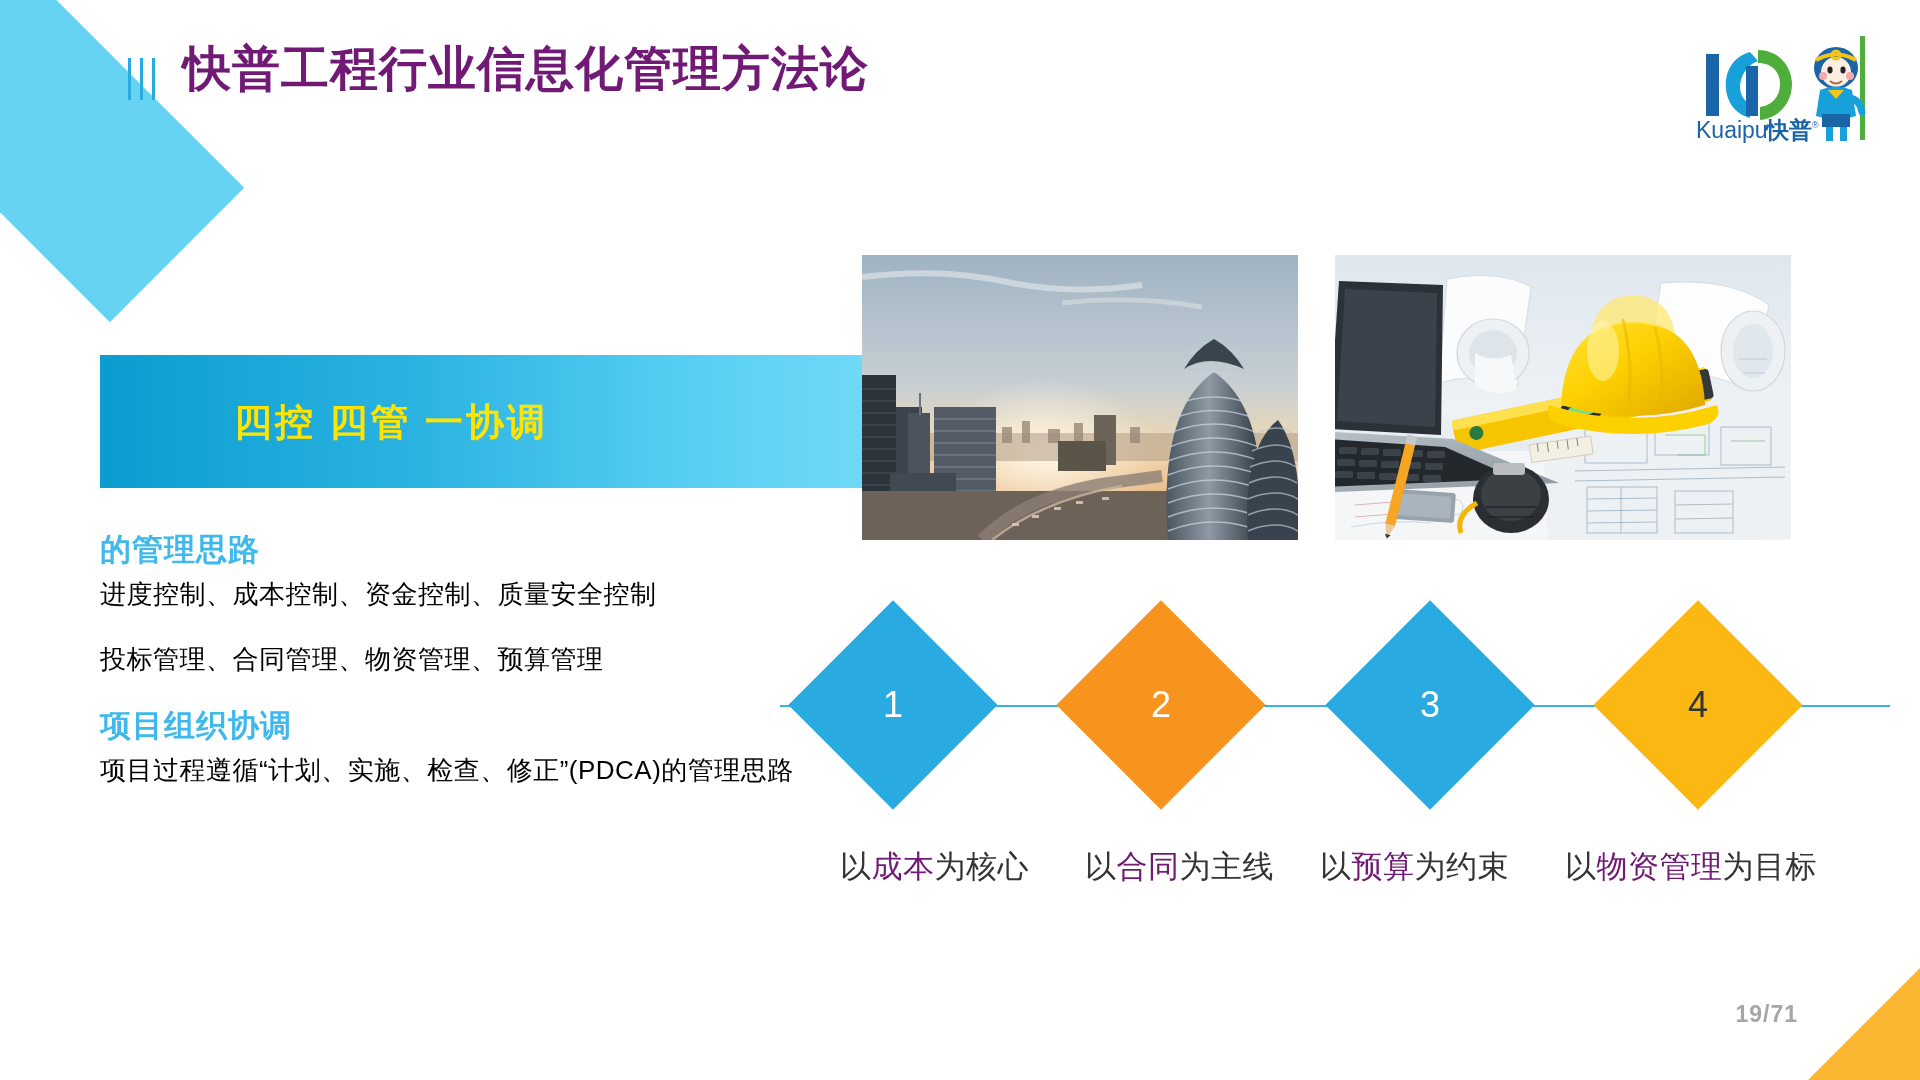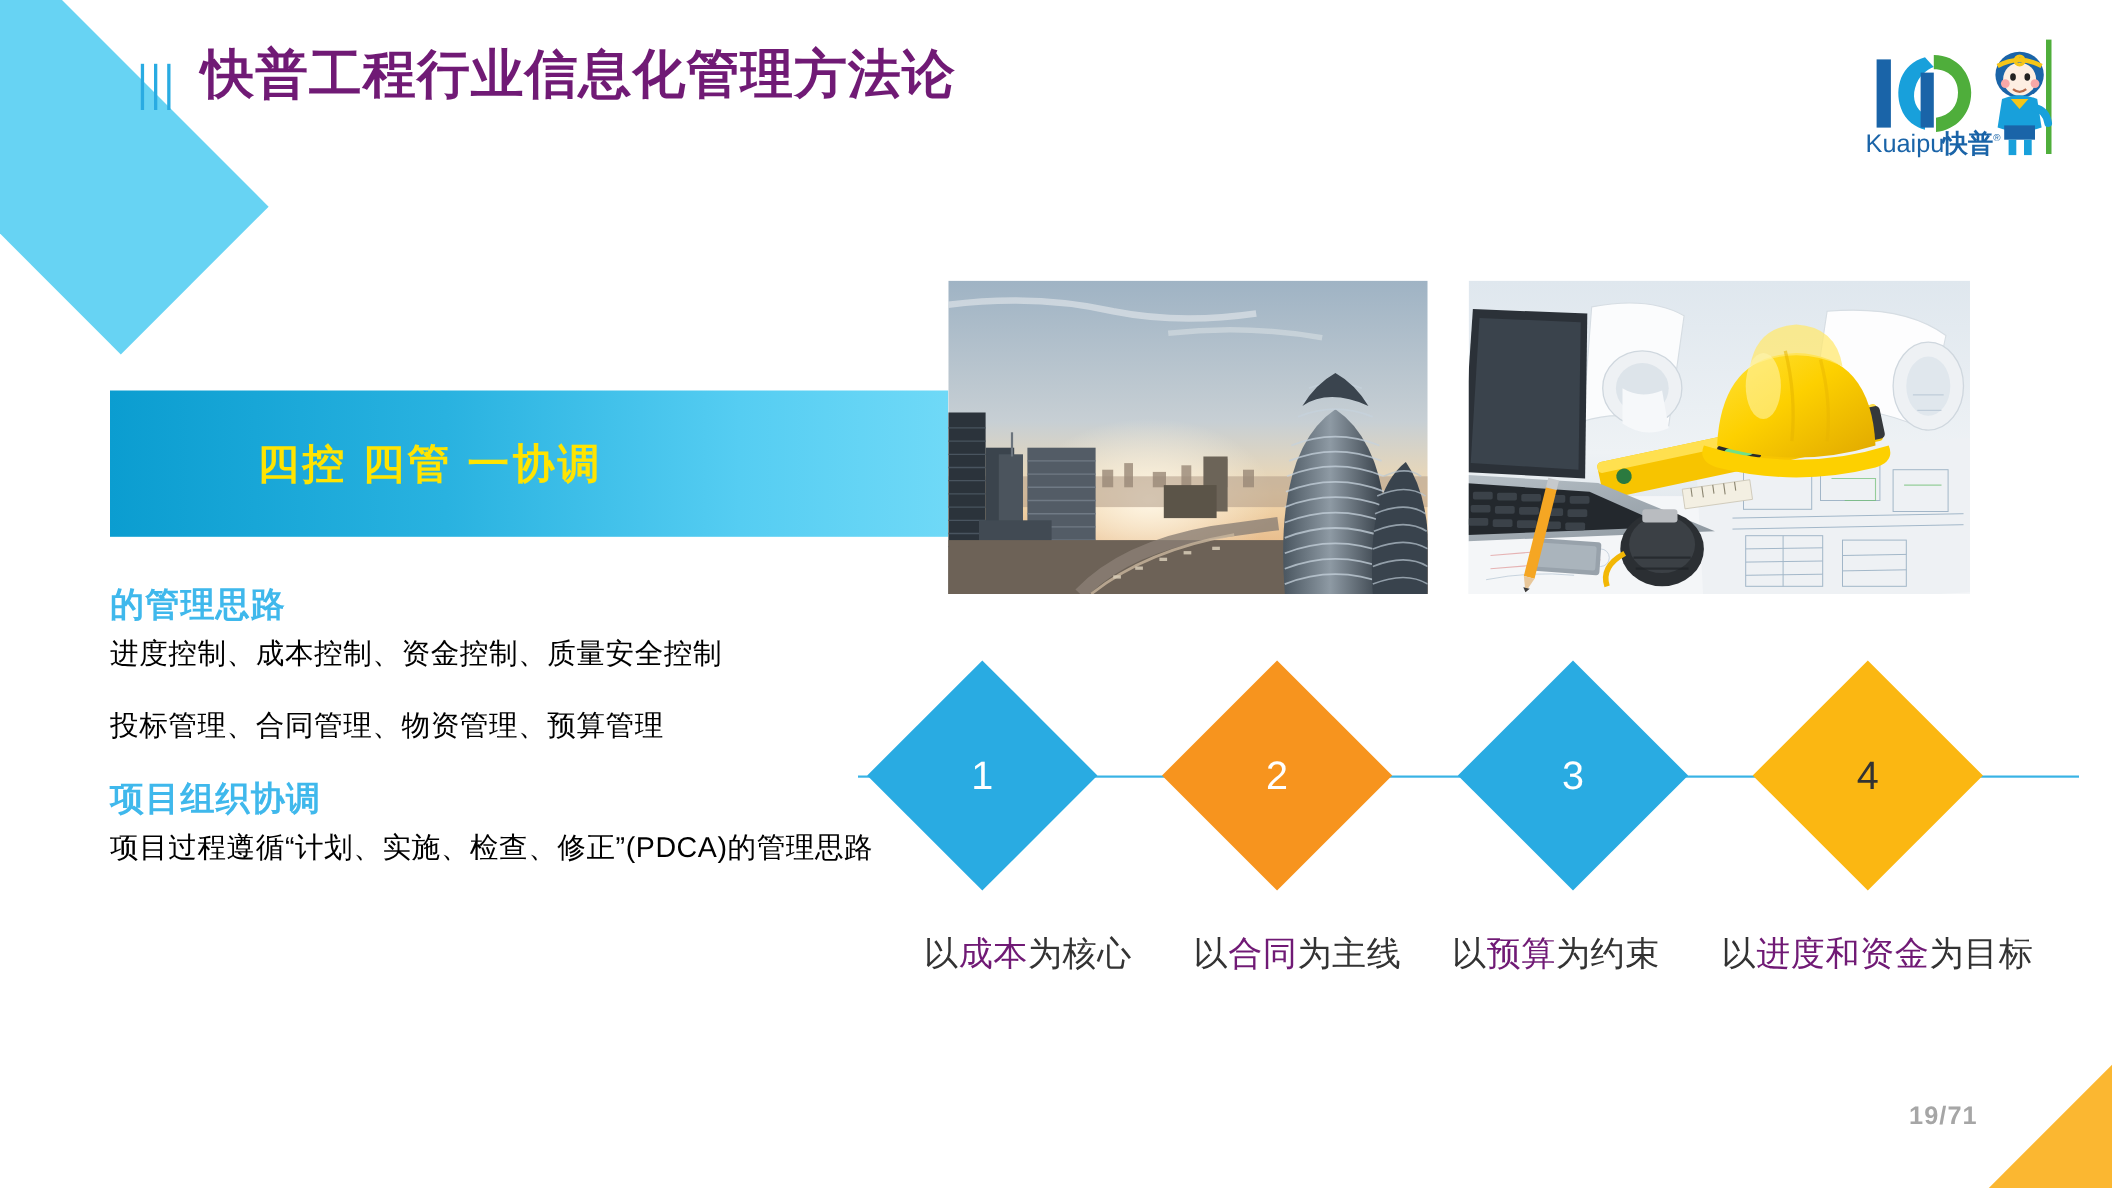--- a/index.html
+++ b/index.html
@@ -470,19 +470,19 @@
     <div class="cap c1">
       <span>以</span><span class="hl">成本</span><span>为核心</span>
     </div>
     <div class="cap c2">
       <span>以</span><span class="hl">合同</span><span>为主线</span>
     </div>
     <div class="cap c3">
       <span>以</span><span class="hl">预算</span><span>为约束</span>
     </div>
     <div class="cap c4">
-      <span>以</span><span class="hl">进度和资金</span><span>为目标</span>
+      <span>以</span><span class="hl">物资管理</span><span>为目标</span>
     </div>
   </div>
 
   <div class="page-num">19/71</div>
 
 </div>
 
 </body></html>

